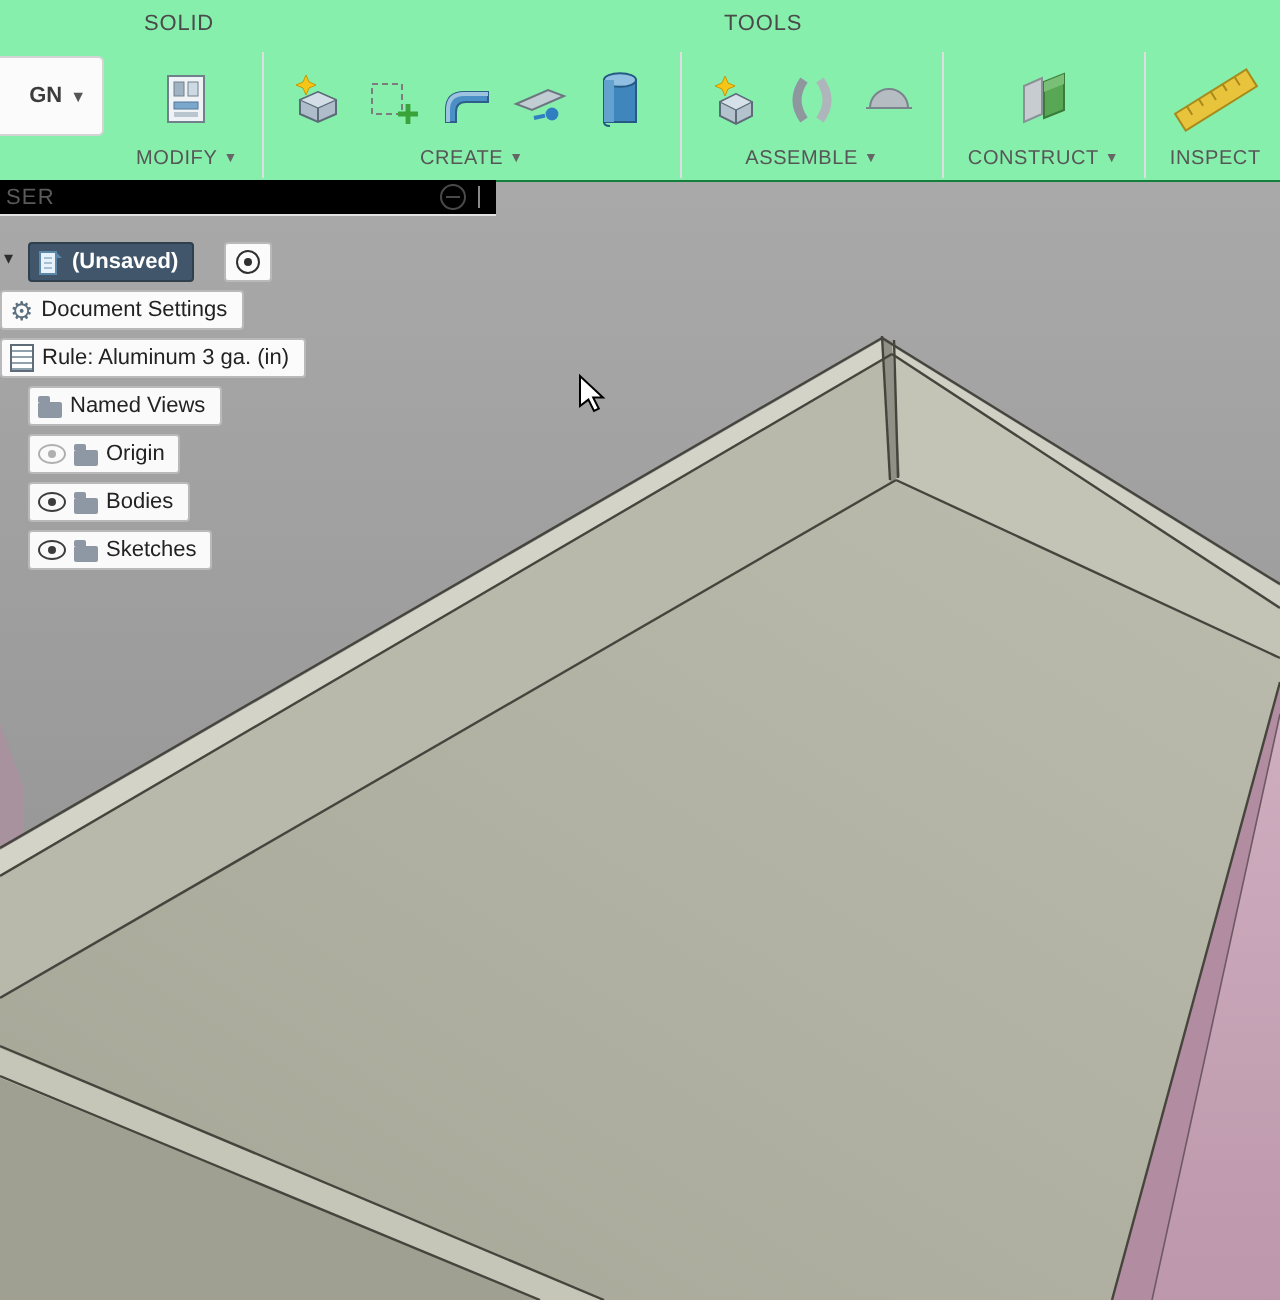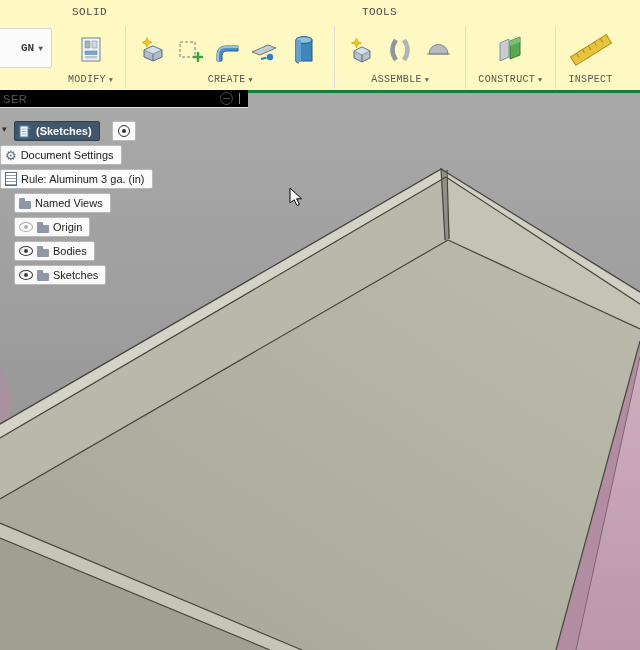--- a/index.html
+++ b/index.html
@@ -2,21 +2,21 @@
 <html><head>
 <meta charset="utf-8">
 <style>
   html,body{margin:0;padding:0;}
   body{
     width:640px;height:650px;position:relative;overflow:hidden;
     font-family:"Liberation Sans", sans-serif;
     background:#f4f4f4;
   }
   
-  .toolbar{position:absolute;left:0;top:0;width:640px;height:90px;background:#fef9c3;border-bottom:3px solid #15803d;z-index:5;font-family:Liberation Mono, monospace;}
+  .toolbar{position:absolute;left:0;top:0;width:640px;height:90px;background:#86efac;border-bottom:1px solid #15803d;z-index:5;}
   .tabs{position:absolute;left:0;top:0;width:640px;height:26px;}
   .tab{position:absolute;top:0;height:23px;line-height:24px;font-size:11px;color:#4a4a4a;letter-spacing:.4px;padding:0 10px;cursor:default;}
   .tab.active{color:#0d76b8;border-bottom:3px solid #1473b5;font-weight:bold;}
   .tab-solid{left:62px;}
   .tab-surface{left:148px;}
   .tab-sheetmetal{left:238px;}
   .tab-tools{left:352px;}
   .workspace-btn{
     position:absolute;left:-20px;top:28px;width:72px;height:40px;background:#fbfbfb;
     border:1px solid #d4d4d4;border-radius:3px;display:flex;align-items:center;justify-content:flex-end;
@@ -264,21 +264,21 @@
 </div>
 
 <span class="expand-arrow">▾</span>
 
 <div class="brow selected" style="left:14px;top:121px;">
   <svg width="13" height="13" viewBox="0 0 13 13">
     <rect x="1" y="1" width="8" height="11" fill="#e8f2fa" stroke="#5b88a8"></rect>
     <path d="M9 1 L12 4 L9 4 Z" fill="#5b88a8"></path>
     <path d="M3 4 H7 M3 6.5 H7 M3 9 H7" stroke="#8fb2c8" stroke-width=".8"></path>
   </svg>
-  <span style="font-weight:bold;">(Sketches)</span>
+  <span style="font-weight:bold;">(Unsaved)</span>
 </div>
 <div class="radio-box" style="left:112px;top:121px;">
   <span class="radio"></span>
 </div>
 
 <div class="brow" style="left:0px;top:145px;">
   <span class="gear">⚙</span>
   <span>Document Settings</span>
 </div>
 

